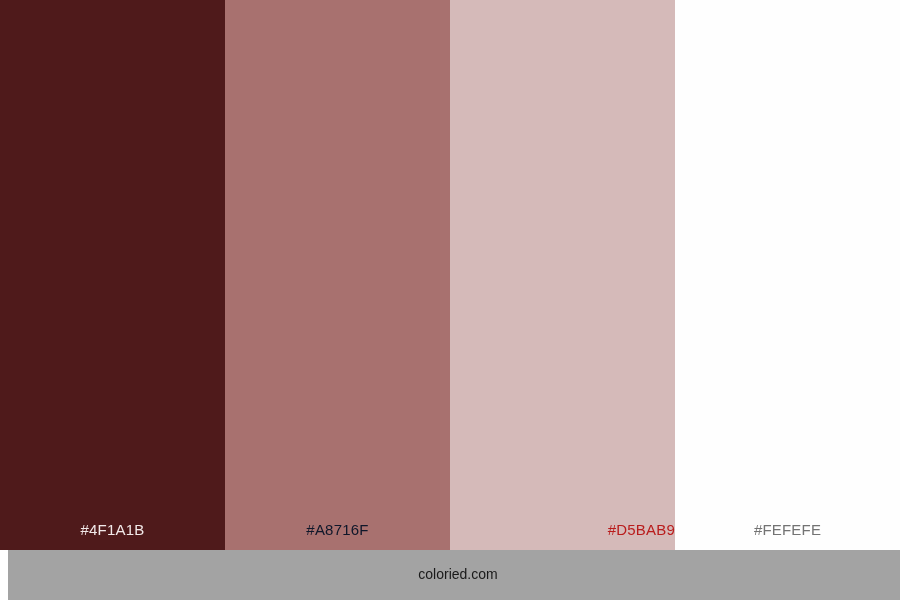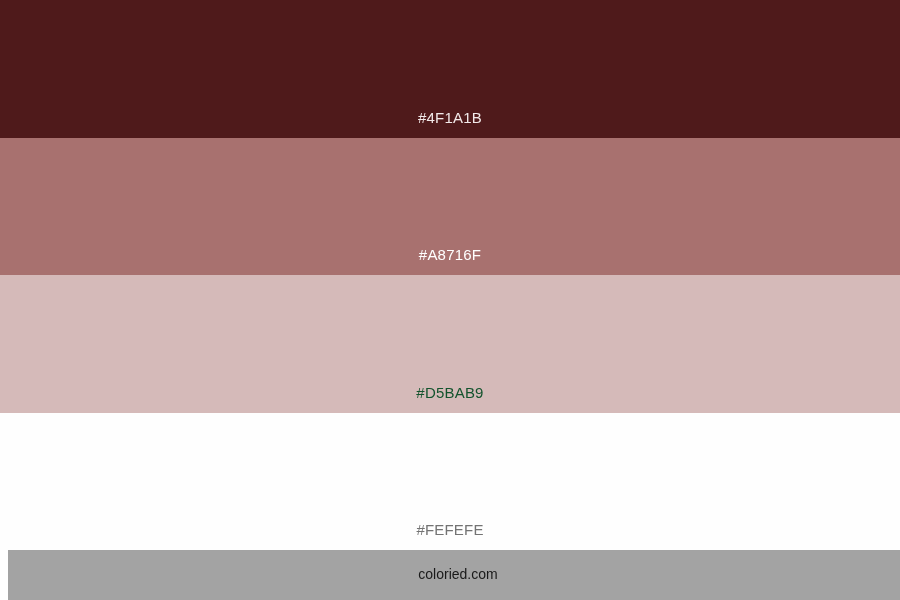--- a/index.html
+++ b/index.html
@@ -19,21 +19,20 @@
     height: 600px;
     background: #ffffff;
   }
   #swatch-strip {
     position: absolute;
     left: 0;
     top: 0;
     width: 900px;
     height: 550px;
     display: flex;
-    flex-direction: column;
   }
   .swatch {
     flex: 1 1 0;
     height: 550px;
     position: relative;
     display: flex;
     align-items: flex-end;
     justify-content: center;
   }
   .swatch-label {
@@ -74,25 +73,25 @@
 
 <div id="palette-page">
 
   <div id="swatch-strip">
 
     <div class="swatch" style="background-color: rgb(79, 26, 27);">
       <span class="swatch-label" style="color: rgb(242, 233, 233);">#4F1A1B</span>
     </div>
 
     <div class="swatch" style="background-color: rgb(168, 113, 111);">
-      <span class="swatch-label" style="color: #ffffff;">#A8716F</span>
+      <span class="swatch-label" style="color: #0f172a;">#A8716F</span>
     </div>
 
     <div class="swatch" style="background-color: rgb(213, 186, 185);">
-      <span class="swatch-label" style="color: #14532d;">#D5BAB9</span>
+      <span class="swatch-label" style="color: #b91c1c; text-align: right;">#D5BAB9</span>
     </div>
 
 
     <div class="swatch" style="background-color: rgb(254, 254, 254);">
       <span class="swatch-label" style="color: #737373;">#FEFEFE</span>
     </div>
 
   </div>
 
   <div id="footer-bar">

